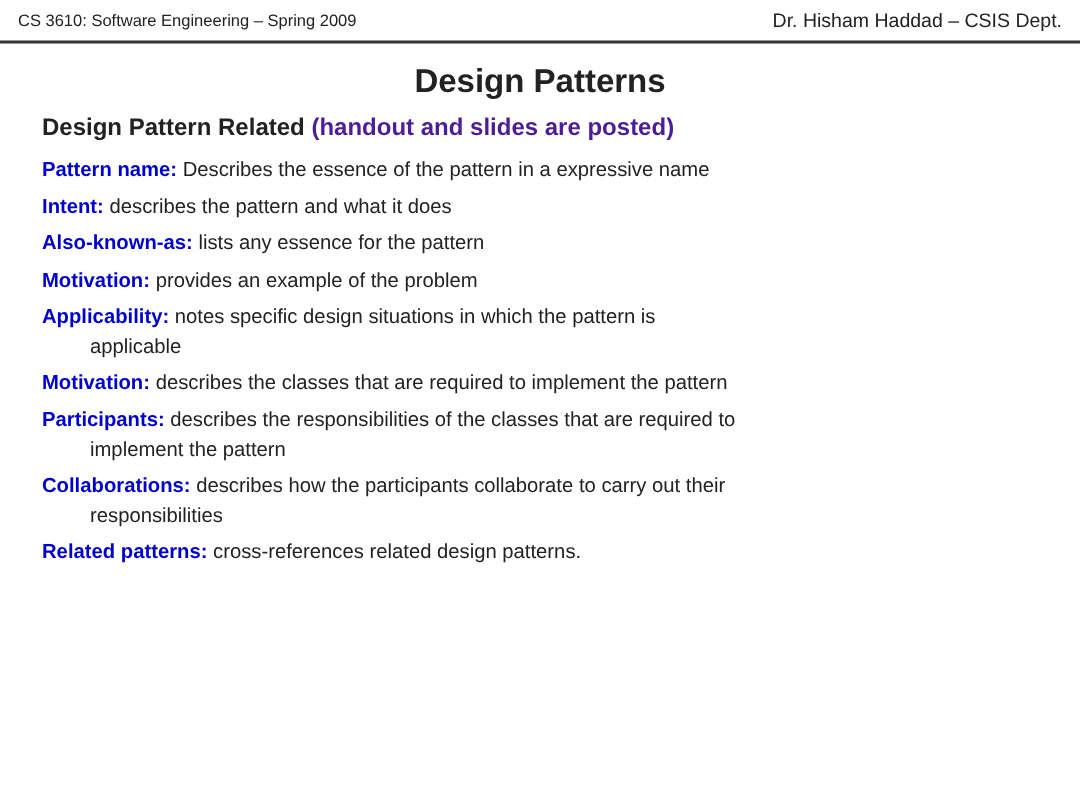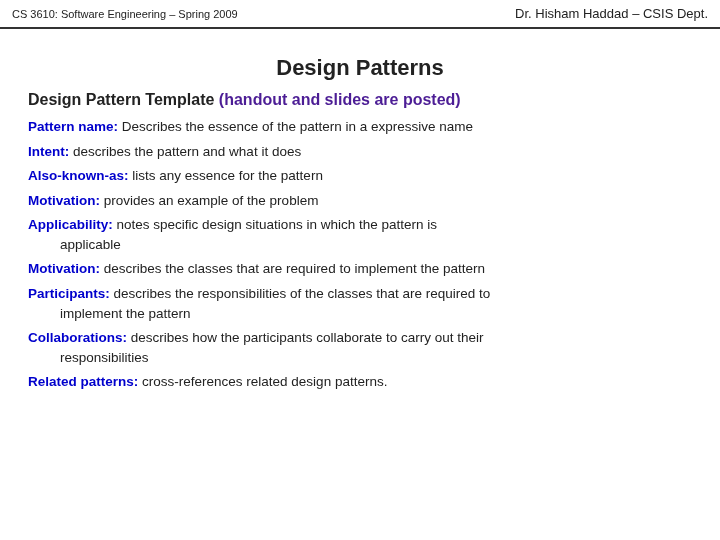--- a/index.html
+++ b/index.html
@@ -30,21 +30,21 @@
       font-size: 11px;
       color: #222;
     }
 
     #header-right {
       font-size: 13px;
       color: #222;
     }
 
     #main {
-      padding: 22px 28px 10px 28px;
+      padding: 8px 28px 10px 28px;
     }
 
     #page-title {
       text-align: center;
       font-size: 22px;
       font-weight: bold;
       color: #222;
       margin-bottom: 10px;
       margin-top: 4px;
     }
@@ -86,21 +86,21 @@
 <div id="header">
   <span id="header-left">CS 3610: Software Engineering – Spring 2009</span>
   <span id="header-right">Dr. Hisham Haddad – CSIS Dept.</span>
 </div>
 
 <div id="main">
 
   <div id="page-title">Design Patterns</div>
 
   <div id="template-line">
-    <span>Design Pattern Template </span><span class="highlight">(handout and slides are posted)</span>
+    <span>Design Pattern Related </span><span class="highlight">(handout and slides are posted)</span>
   </div>
 
   <div class="entry">
     <span class="label">Pattern name:</span>
     <span class="body"> Describes the essence of the pattern in a expressive name</span>
   </div>
 
   <div class="entry">
     <span class="label">Intent:</span>
     <span class="body"> describes the pattern and what it does</span>

